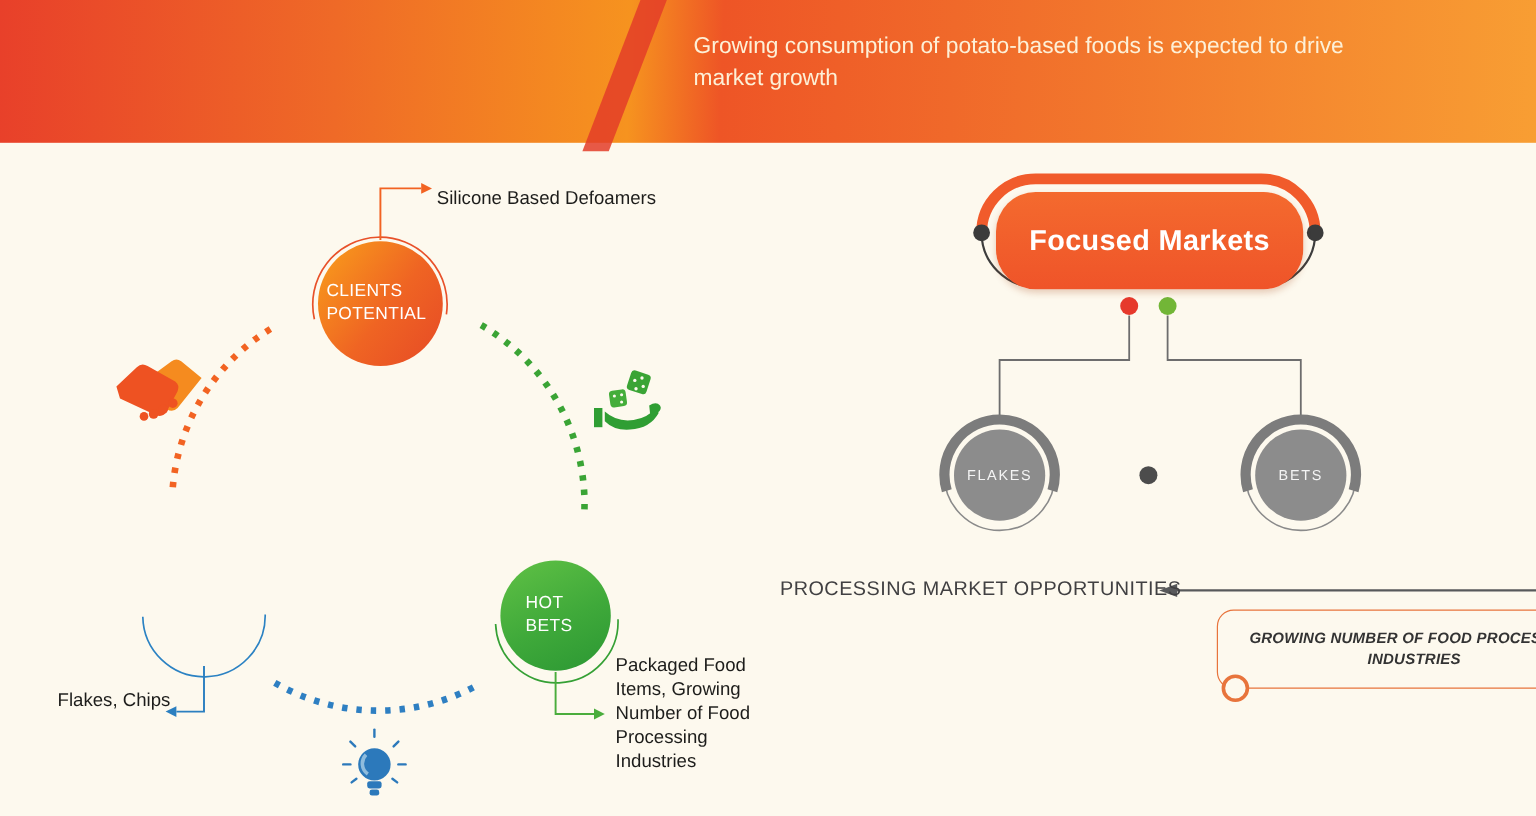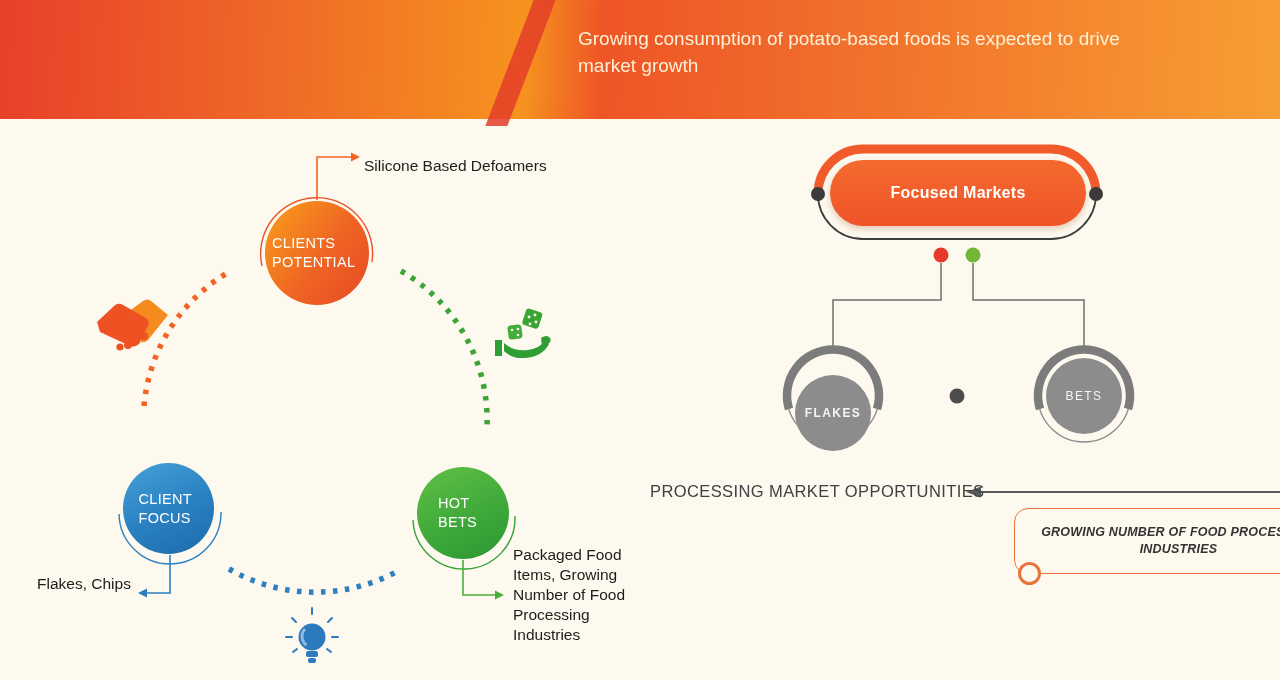--- a/index.html
+++ b/index.html
@@ -36,36 +36,36 @@
   .node-blue{left:123px;top:463px;width:91px;height:91px;
     background:linear-gradient(155deg,#46a1d6 0%,#2b82c3 50%,#1d6bab 100%);}
   .node-green{left:417px;top:467px;width:92px;height:92px;
     background:linear-gradient(155deg,#60c145 0%,#3fa93a 55%,#2b9733 100%);}
   .node span{display:block;max-width:90px;}
   .node-green span{max-width:50px;}
   .node-blue span{max-width:60px;}
   
   .annot{position:absolute;color:#1d1d1b;font-size:15.5px;line-height:20px;font-weight:500;}
   .annot-silicone{left:364px;top:156px;white-space:nowrap;}
-  .annot-flakes{left:37px;top:574px;white-space:nowrap;}
+  .annot-flakes{left:48px;top:574px;white-space:nowrap;}
   .annot-packaged{left:513px;top:545px;width:122px;}
   
   .fm-pill{
-    position:absolute;left:830px;top:160px;width:256px;height:66px;border-radius:33px;
+    position:absolute;left:830px;top:160px;width:256px;height:81px;border-radius:33px;
     background:linear-gradient(180deg,#f46a2e 0%,#ef5429 100%);
     display:flex;align-items:center;justify-content:center;
-    color:#fff;font-size:16px;font-weight:bold;letter-spacing:.3px;
+    color:#fff;font-size:24px;font-weight:bold;letter-spacing:.3px;
     box-shadow:0 3px 6px rgba(160,60,10,.25);
   }
   .gray-node{
     position:absolute;width:76px;height:76px;border-radius:50%;background:#8c8c8c;
     display:flex;align-items:center;justify-content:center;
     color:#f4f4f4;font-size:12px;letter-spacing:1.4px;font-weight:400;
   }
-  .gray-flakes{left:795px;top:375px;font-weight:bold;}
+  .gray-flakes{left:795px;top:358px;}
   .gray-chips{left:1046px;top:358px;}
   
   .opp-heading{
     position:absolute;left:650px;top:482px;color:#414042;
     font-size:16.5px;font-weight:500;letter-spacing:.4px;white-space:nowrap;
   }
   .opp-box{
     position:absolute;top:508px;height:66px;border:1.5px solid #e8743c;border-radius:14px;
     display:flex;align-items:center;justify-content:center;text-align:center;
     color:#333;font-size:12.5px;font-weight:600;letter-spacing:.2px;line-height:17px;
@@ -176,23 +176,20 @@
 
     <g>
       <line x1="1280" y1="492" x2="980" y2="492" stroke="#58595b" stroke-width="2"></line>
       <polygon points="966,492 981,486.5 981,497.5" fill="#58595b"></polygon>
     </g>
   </svg>
 
   <div class="node node-orange">
     <span>CLIENTS POTENTIAL</span>
   </div>
-  <div class="node node-blue">
-    <span>CLIENT FOCUS</span>
-  </div>
   <div class="node node-green">
     <span>HOT BETS</span>
   </div>
 
   <div class="annot annot-silicone">Silicone Based Defoamers</div>
   <div class="annot annot-flakes">Flakes, Chips</div>
   <div class="annot annot-packaged">Packaged Food Items, Growing Number of Food Processing Industries</div>
 
   <div class="fm-pill">
     <span>Focused Markets</span>

